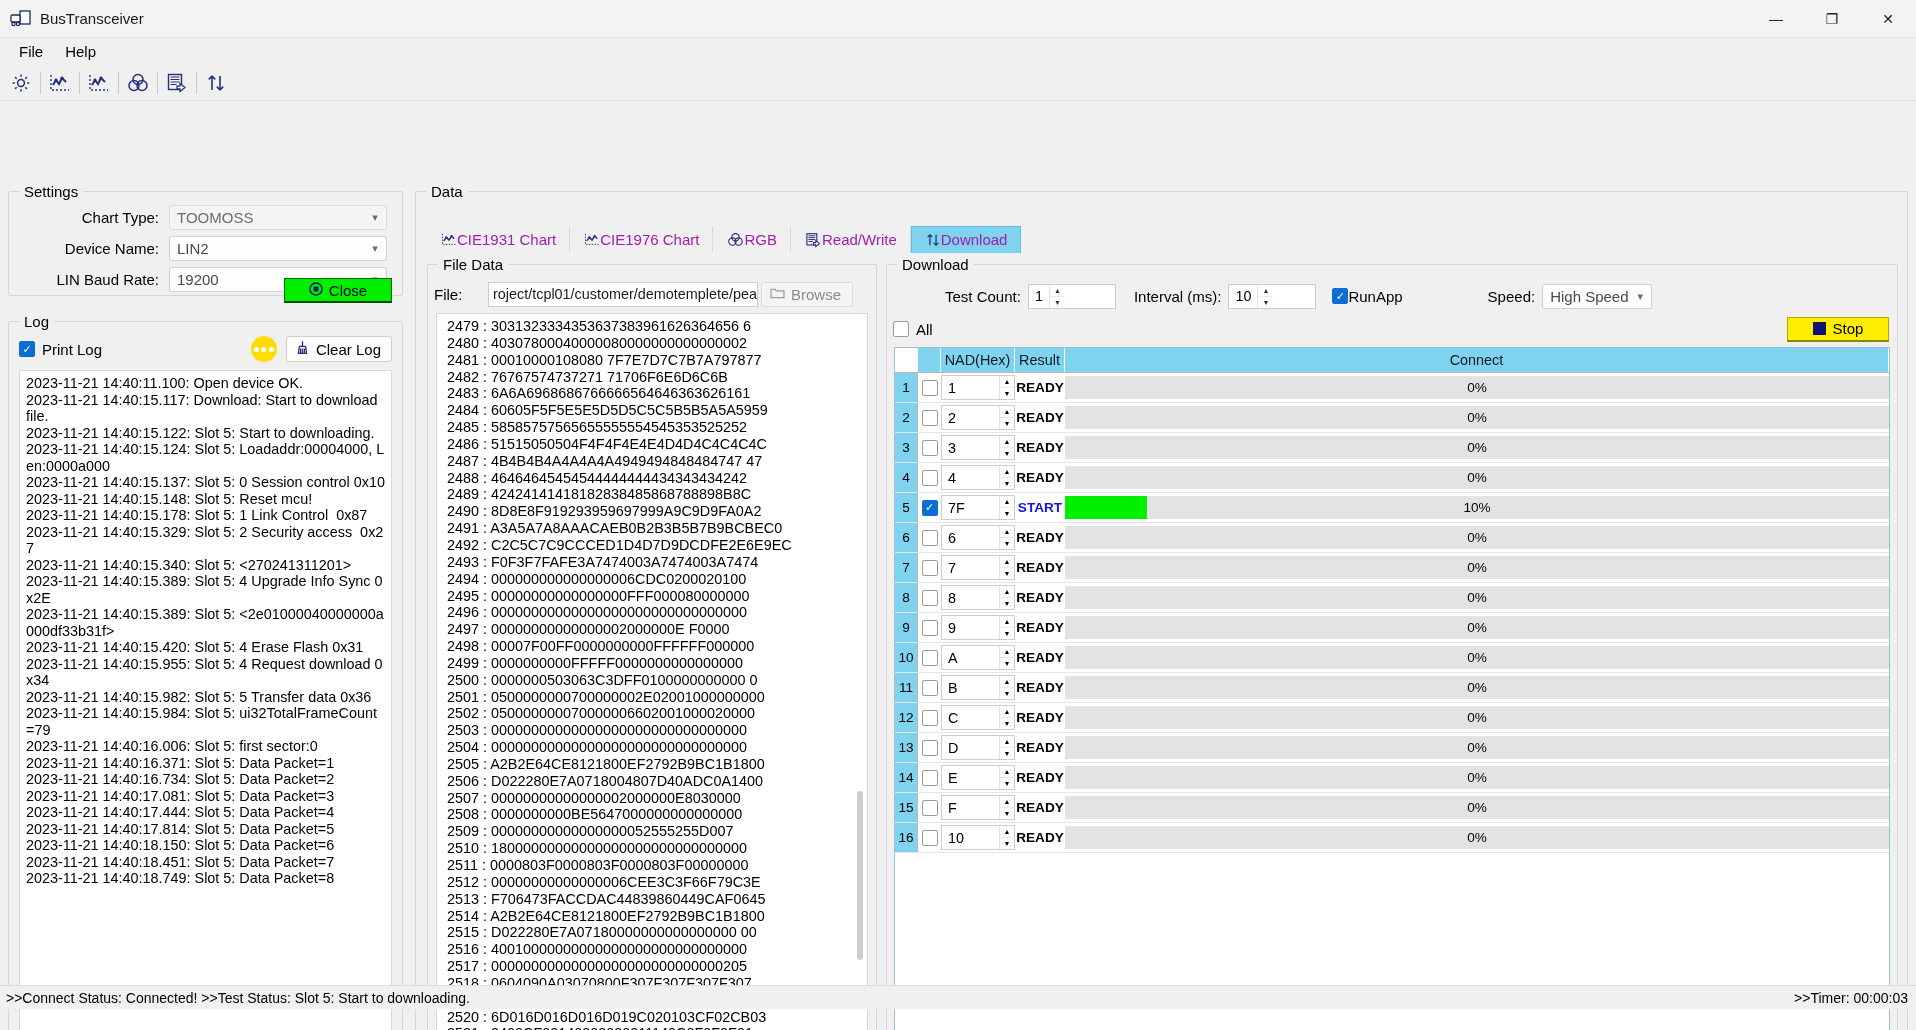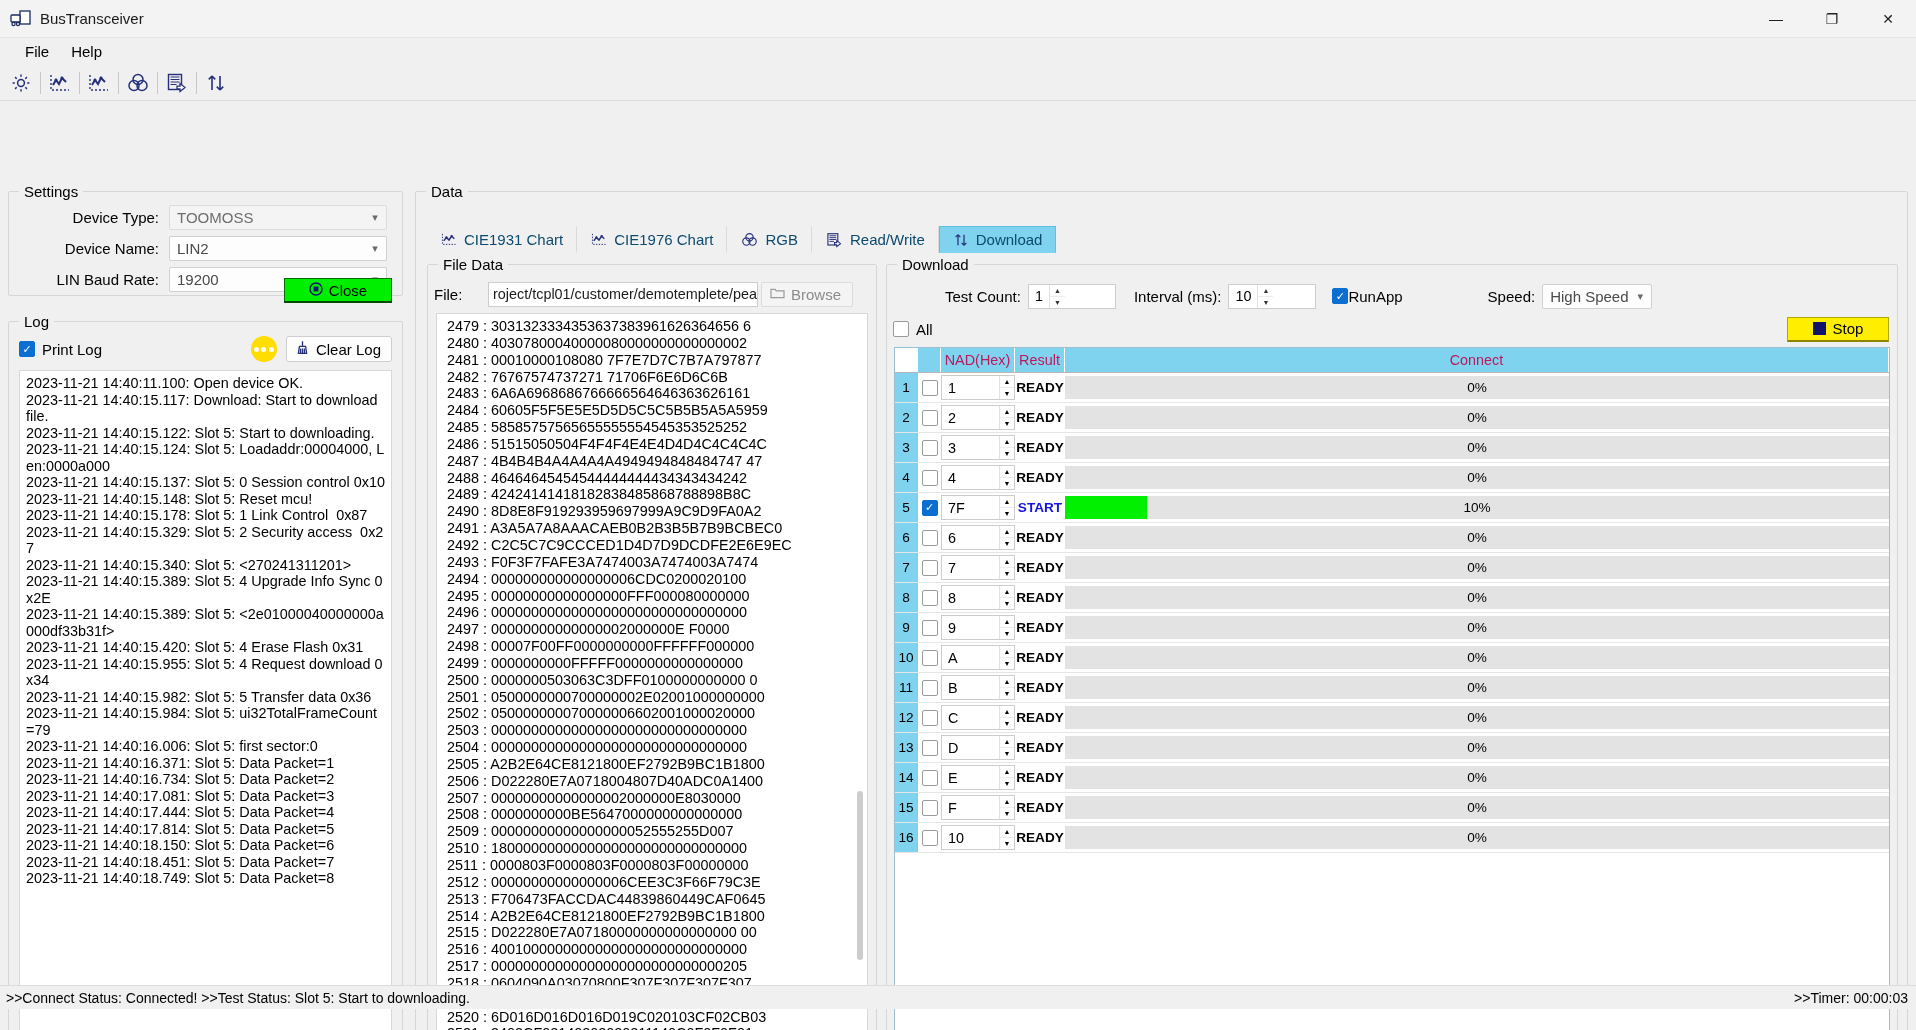--- a/index.html
+++ b/index.html
@@ -21,21 +21,21 @@
   }
   #titlebar .app-icon { width: 22px; height: 18px; margin-left: 10px; margin-right: 8px; }
   #titlebar .app-title { font-size: 15px; color: #1a1a1a; }
   #titlebar .wbtns { margin-left: auto; display: flex; height: 38px; }
   #titlebar .wbtn {
     width: 56px; height: 38px; display: flex; align-items: center; justify-content: center;
     font-size: 14px; color: #222;
   }
 
   
-  #menubar { height: 27px; display: flex; align-items: center; background: #f0f0f0; padding-left: 14px; }
+  #menubar { height: 27px; display: flex; align-items: center; background: #f0f0f0; padding-left: 8px; }
   #menubar .mi { padding: 3px 11px; font-size: 15px; color: #000; }
 
   
   #toolbar {
     height: 36px; display: flex; align-items: center;
     background: #f0f0f0; border-bottom: 1px solid #dcdcdc; padding-left: 4px;
   }
   .tbtn { width: 34px; height: 32px; display:flex; align-items:center; justify-content:center; }
   .tsep { width: 1px; height: 22px; background: #c8c8c8; margin: 0 2px; }
 
@@ -104,22 +104,22 @@
     font-size: 14.4px; line-height: 16.5px;
   }
   #logbox div { white-space: pre-wrap; word-break: break-all; }
 
   
   #data { left: 415px; top: 82px; width: 1493px; height: 914px; }
 
   
   #tabs { position: absolute; left: 11px; top: 26px; display: flex; align-items: flex-end; }
   .tab {
-    height: 27px; padding: 0 13px; display: flex; align-items: center; gap: 7px;
-    background: #f0f0f0; border: 1px solid transparent; font-size: 15px; color: #0c4a6e;
+    height: 27px; padding: 0 13px; display: flex; align-items: center; 
+    background: #f0f0f0; border: 1px solid transparent; font-size: 15px; color: #a21caf;
     border-right: 1px solid #dadada;
   }
   .tab.active { background: #7fd3ef; border: 1px solid #5fbfe0; border-bottom-color: #7fd3ef; }
   .tab svg { display: block; }
 
   
   #filedata { left: 11px; top: 56px; width: 450px; height: 840px; }
   #filerow { display: flex; align-items: center; height: 30px; margin: 6px 0 0 6px; }
   #filerow .lbl { width: 54px; font-size: 15px; }
   #fileinput {
@@ -176,21 +176,21 @@
   #stopbtn .sq { width: 13px; height: 13px; background: #10126b; }
 
   
   #grid {
     position: absolute; left: 7px; top: 74px; right: 7px; bottom: 8px;
     background: #fff; border: 1px solid #9bbfd4; overflow: hidden;
   }
   .ghead { display: flex; height: 25px; background: #7fd3ef; border-bottom: 1px solid #b9b9b9; }
   .ghead .hc {
     display: flex; align-items: center; justify-content: center;
-    font-size: 14.4px; color: #be185d; border-right: 1px solid #fff;
+    font-size: 14.4px; color: #0f172a; border-right: 1px solid #fff;
   }
   .c-idx { width: 23px; flex: 0 0 23px; }
   .c-chk { width: 23px; flex: 0 0 23px; }
   .c-nad { width: 74px; flex: 0 0 74px; }
   .c-res { width: 50px; flex: 0 0 50px; }
   .c-prog { flex: 1; }
 
   .grow { display: flex; height: 30px; border-bottom: 1px solid #e6e6e6; align-items: stretch; }
   .grow .idx {
     background: #7fd3ef; border-right: 1px solid #b9b9b9;
@@ -301,21 +301,21 @@
       <path d="M15 4v14M15 18l-3.2-3.4M15 18l3.2-3.4"></path>
     </svg>
   </div>
 </div>
 
 <div id="body">
 
   <fieldset class="gb" id="settings">
     <legend>Settings</legend>
     <div class="frow">
-      <div class="flabel">Device Type:</div>
+      <div class="flabel">Chart Type:</div>
       <div class="fcombo disabled">
         <span class="val">TOOMOSS</span>
         <span class="caret">▾</span>
       </div>
     </div>
     <div class="frow">
       <div class="flabel">Device Name:</div>
       <div class="fcombo">
         <span class="val">LIN2</span>
         <span class="caret">▾</span>

